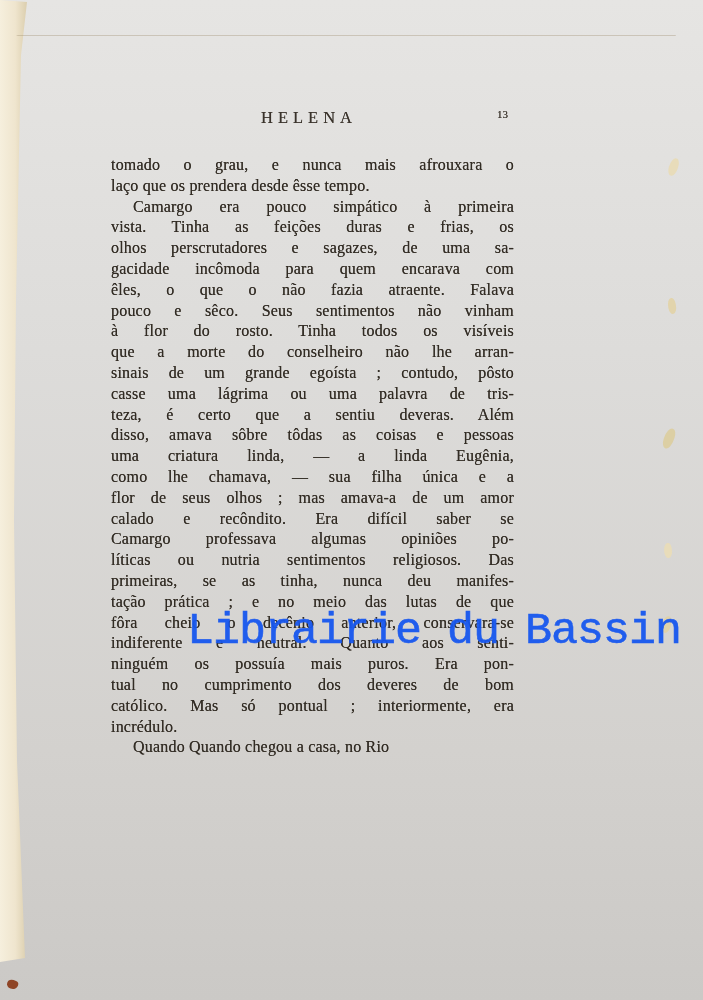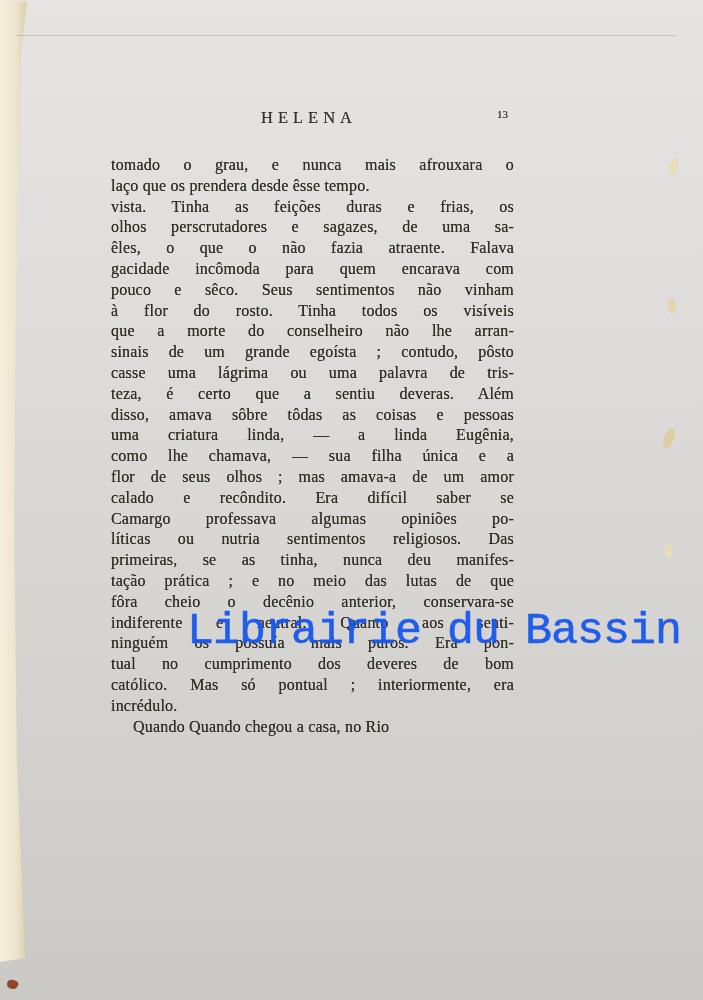--- a/index.html
+++ b/index.html
@@ -106,24 +106,25 @@
     <div class="crease"></div>
 
     <div class="running-header">
       <div class="title">HELENA</div>
       <div class="pagenum">13</div>
     </div>
 
     <div class="body-text">
         <div class="line">tomado o grau, e nunca mais afrouxara o</div>
         <div class="line end">laço que os prendera desde êsse tempo.</div>
+        <div class="line indent">Camargo era pouco simpático à primeira</div>
         <div class="line">vista. Tinha as feições duras e frias, os</div>
         <div class="line">olhos perscrutadores e sagazes, de uma sa-</div>
+        <div class="line">gacidade incômoda para quem encarava com</div>
         <div class="line">êles, o que o não fazia atraente. Falava</div>
-        <div class="line">gacidade incômoda para quem encarava com</div>
         <div class="line">pouco e sêco. Seus sentimentos não vinham</div>
         <div class="line">à flor do rosto. Tinha todos os visíveis</div>
         <div class="line">que a morte do conselheiro não lhe arran-</div>
         <div class="line">sinais de um grande egoísta ; contudo, pôsto</div>
         <div class="line">casse uma lágrima ou uma palavra de tris-</div>
         <div class="line">teza, é certo que a sentiu deveras. Além</div>
         <div class="line">disso, amava sôbre tôdas as coisas e pessoas</div>
         <div class="line">uma criatura linda, — a linda Eugênia,</div>
         <div class="line">como lhe chamava, — sua filha única e a</div>
         <div class="line">flor de seus olhos ; mas amava-a de um amor</div>

